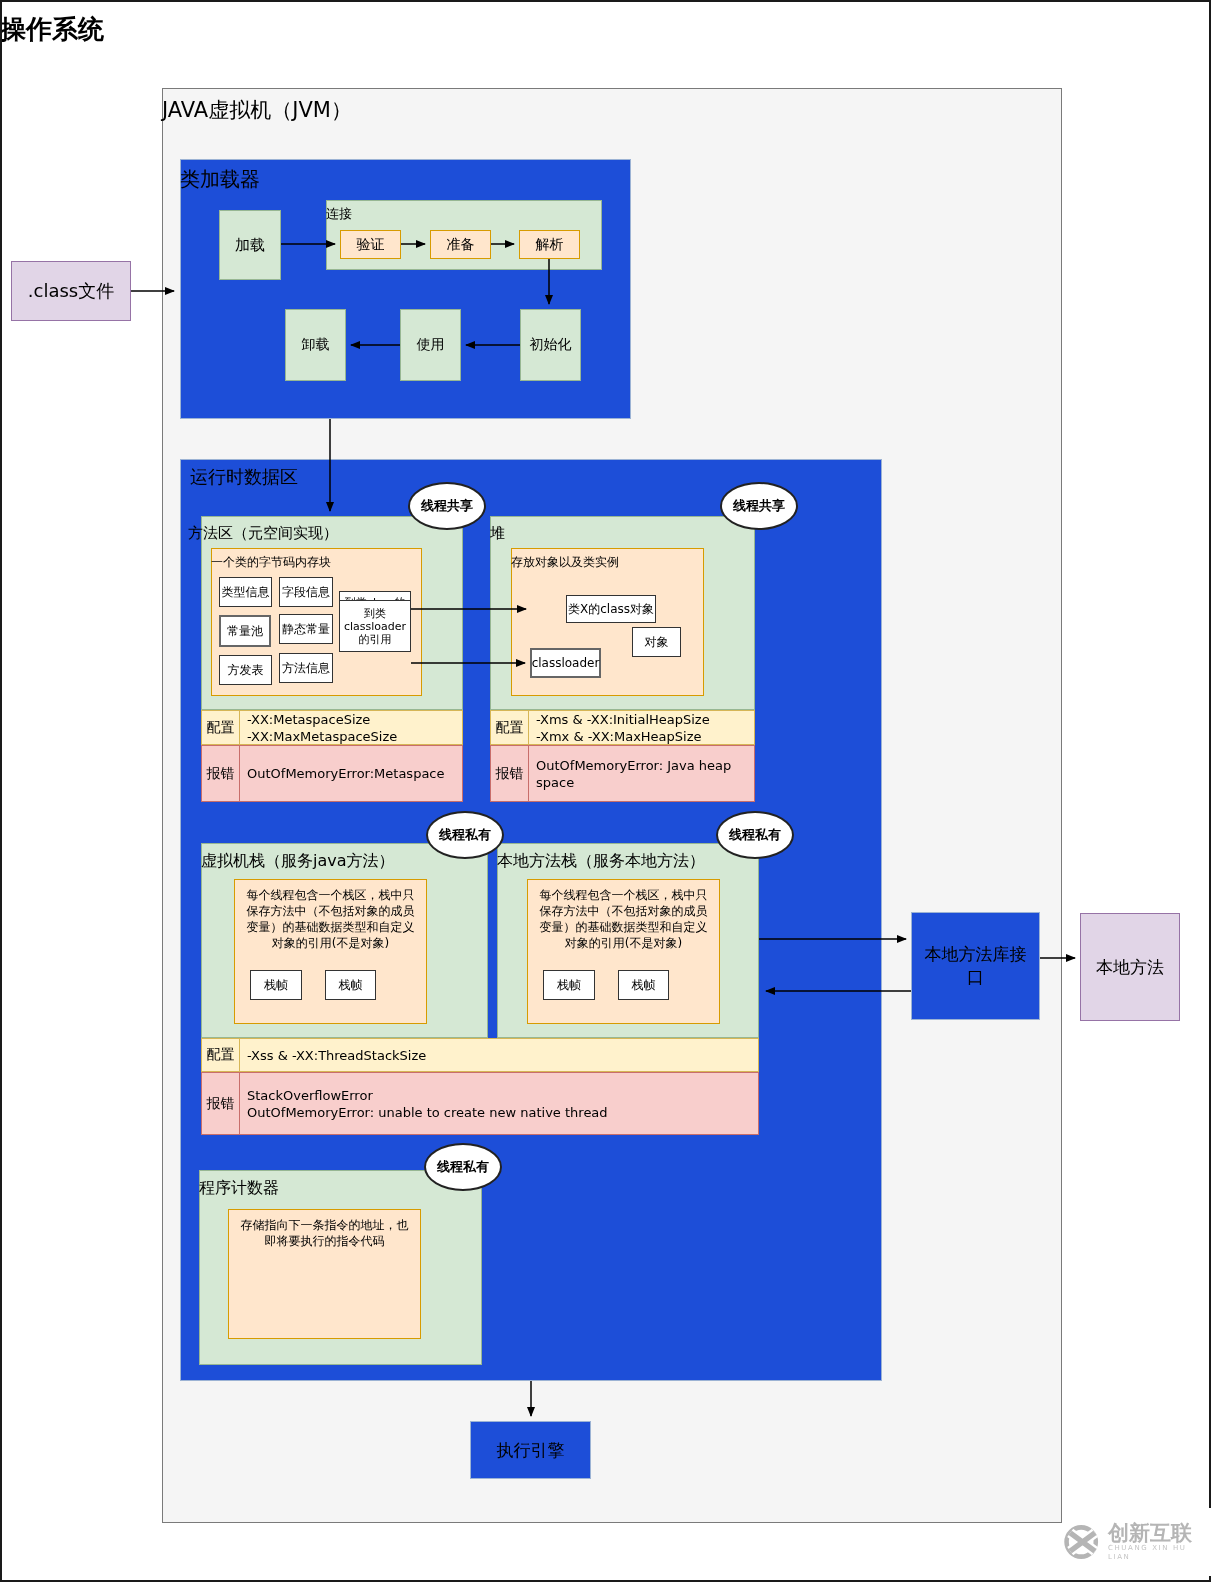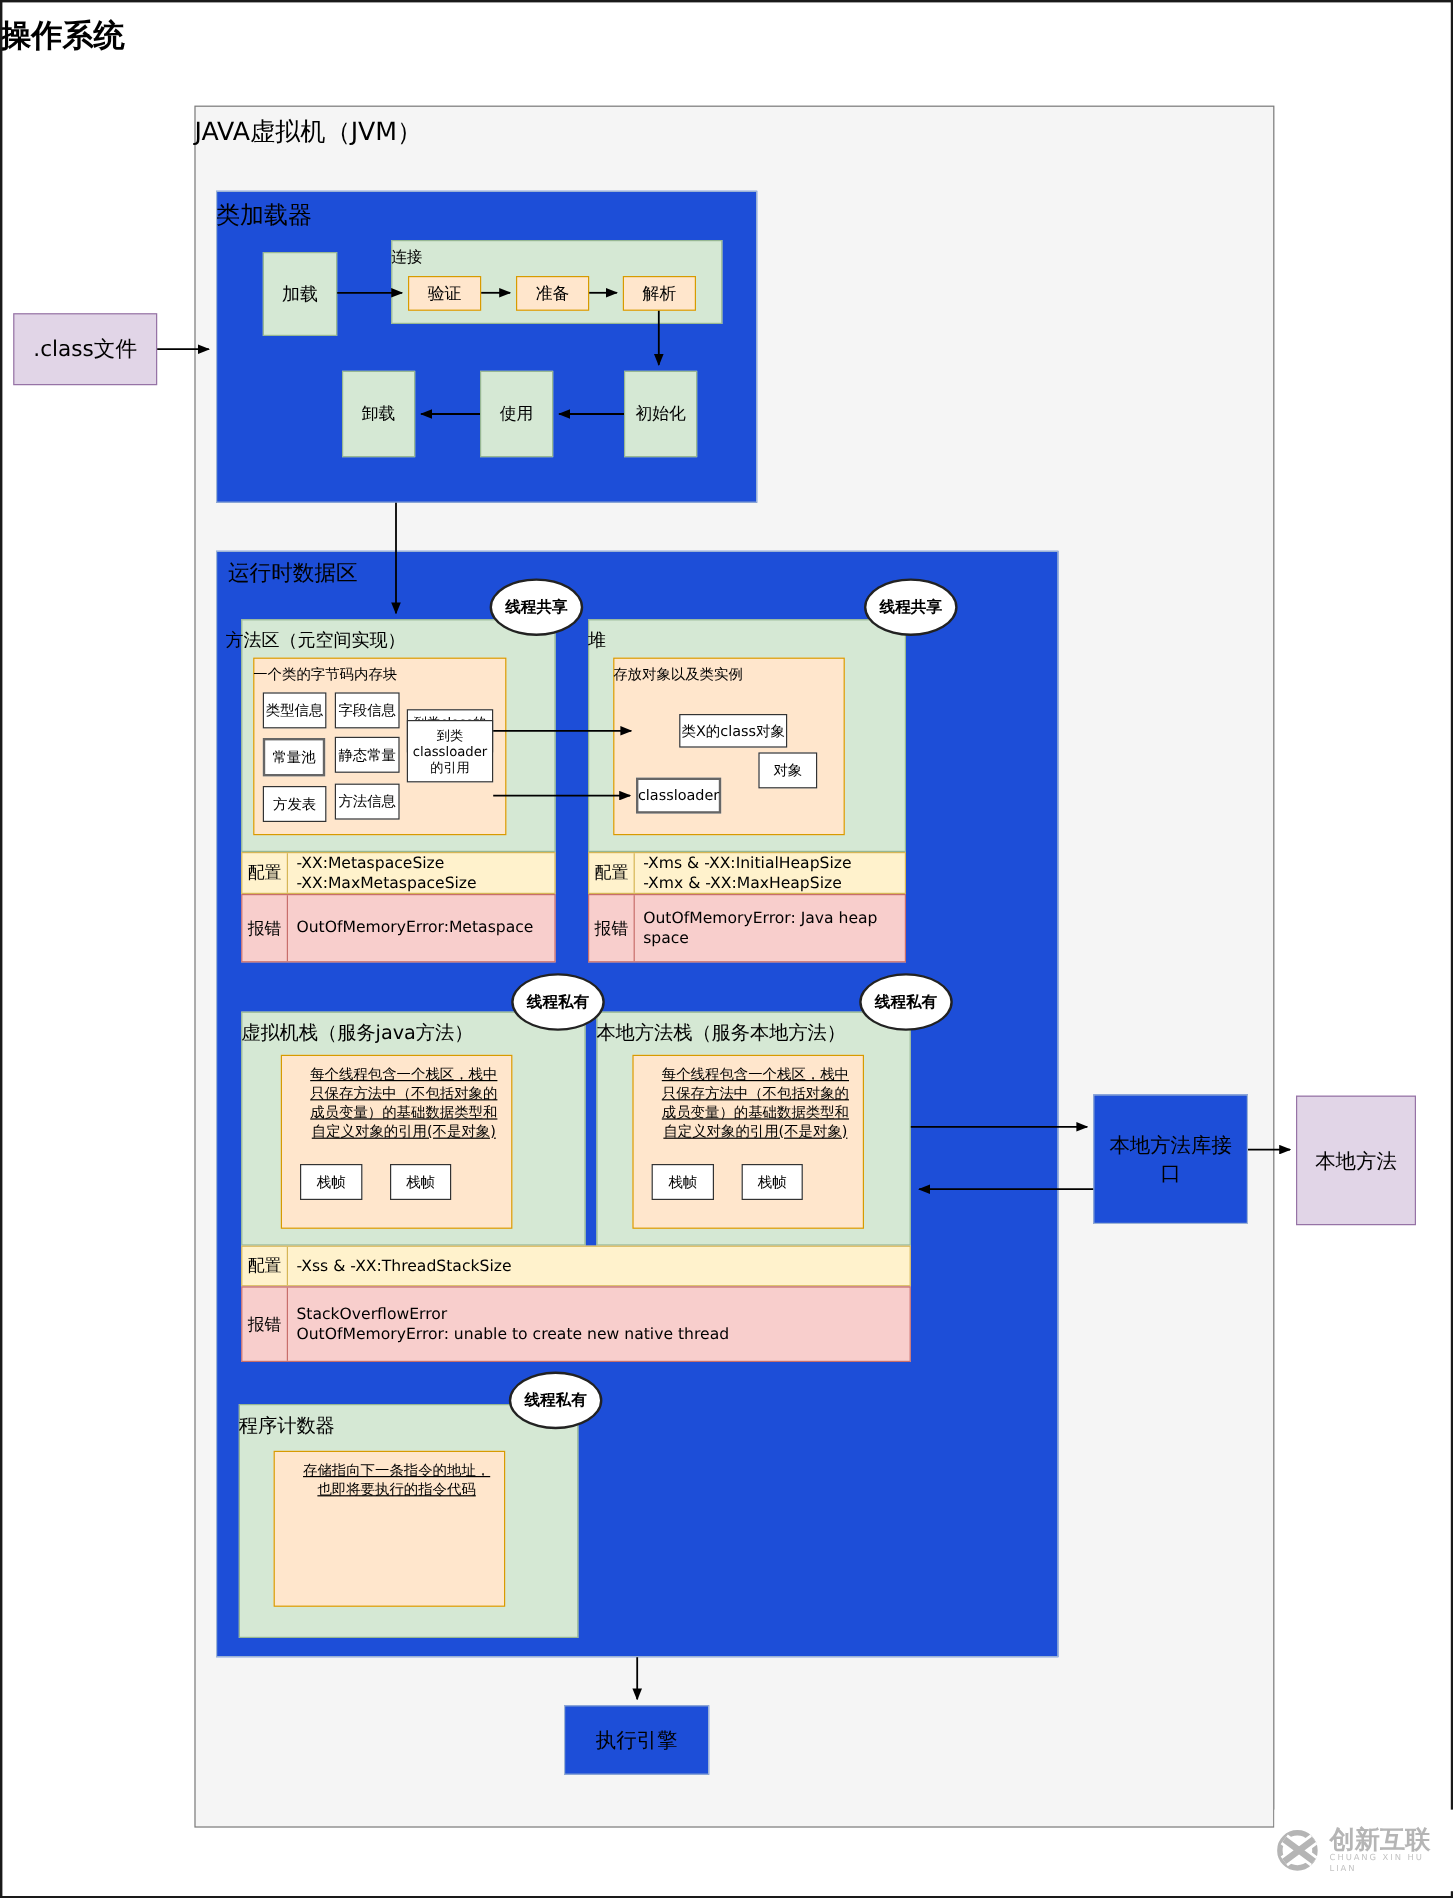--- a/index.html
+++ b/index.html
@@ -30,21 +30,21 @@
   .f11{font-size:11px;line-height:13px;}
   .f12{font-size:12px;line-height:14px;}
   .f13{font-size:13px;}
   .f14{font-size:14px;}
   .f15{font-size:15px;}
   .f16{font-size:16px;}
   .f17{font-size:17px;}
   .f18{font-size:18px;}
   .f20{font-size:20px;}
   .f21{font-size:21px;}
-  .desc{padding:7px 8px 0 20px;font-size:12px;line-height:16px;text-align:center;text-decoration:underline;}
+  .desc{padding:7px 8px 0 8px;font-size:12px;line-height:16px;text-align:center;}
   #arrows{position:absolute;left:0;top:0;z-index:6;pointer-events:none;}
   #page-border{position:absolute;left:0;top:0;right:0;bottom:0;border:2px solid #1a1a1a;z-index:8;pointer-events:none;}
   #watermark{position:absolute;left:1062px;top:1508px;width:146px;height:68px;background:#fff;z-index:10;
              display:flex;align-items:center;justify-content:flex-end;padding-right:4px;}
   .wm-text{display:flex;flex-direction:column;align-items:flex-start;margin-left:4px;}
   .wm-name{font-size:21px;font-weight:bold;color:#b5b5b5;line-height:22px;}
   .wm-sub{font-size:7px;color:#c4c4c4;letter-spacing:1.6px;line-height:9px;}
 </style>
 </head>
 <body>

